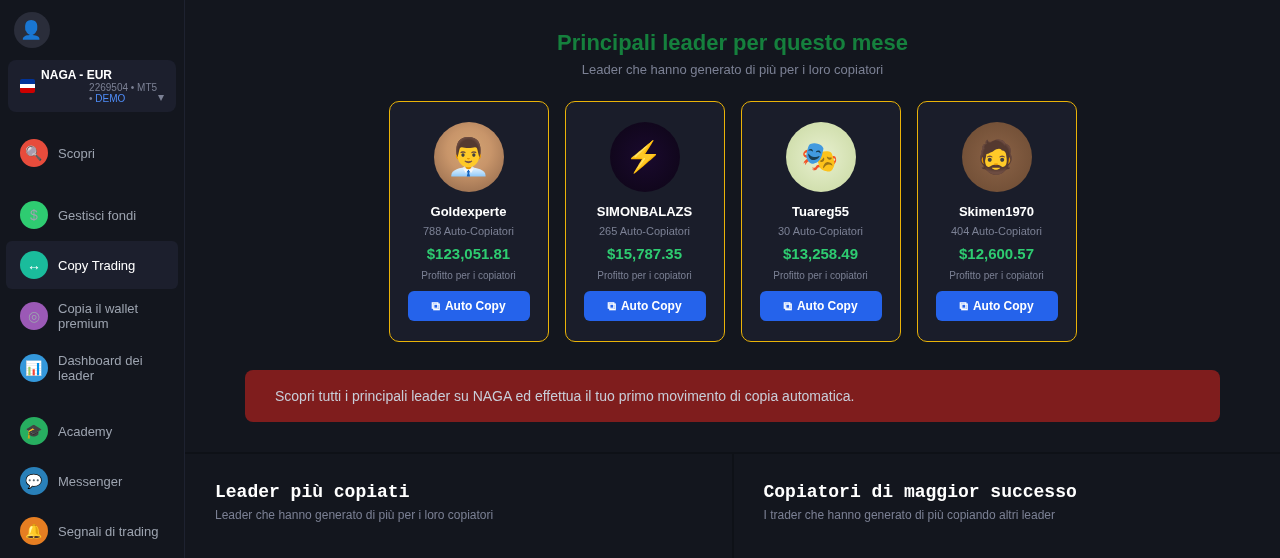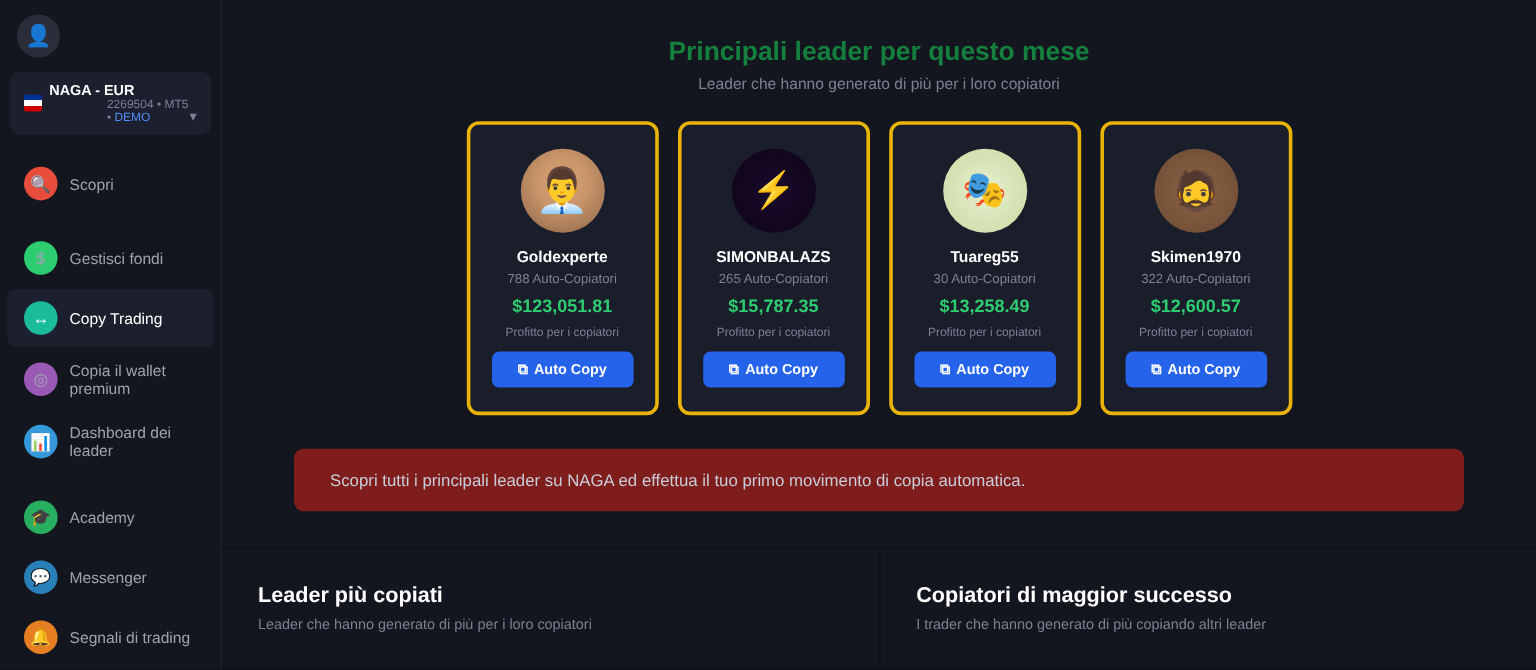--- a/index.html
+++ b/index.html
@@ -151,21 +151,21 @@
 
     .leader-cards {
       display: flex;
       gap: 16px;
       justify-content: center;
       margin-bottom: 28px;
     }
 
     .leader-card {
       background: #1a1d2a;
-      border: 3px solid #eab308;
+      border: 1px solid #eab308;
       border-radius: 10px;
       padding: 20px 18px;
       width: 160px;
       display: flex;
       flex-direction: column;
       align-items: center;
       gap: 6px;
     }
 
     .leader-avatar {
@@ -298,20 +298,21 @@
       flex: 1;
       background: #13161e;
       padding: 28px 30px;
     }
 
     .bottom-card h3 {
       font-size: 18px;
       font-weight: 700;
       color: #fff;
       margin-bottom: 6px;
+      font-family: Liberation Mono, monospace;
     }
 
     .bottom-card .bottom-subtitle {
       font-size: 12px;
       color: #7b8094;
     }
   </style>
 </head>
 <body>
 
@@ -427,21 +428,21 @@
         <div class="leader-profit-label">Profitto per i copiatori</div>
         <button class="auto-copy-btn">
           <span>⧉</span>
           <span>Auto Copy</span>
         </button>
       </div>
 
       <div class="leader-card">
         <div class="leader-avatar avatar-skimen1970"></div>
         <div class="leader-name">Skimen1970</div>
-        <div class="leader-copiers">322 Auto-Copiatori</div>
+        <div class="leader-copiers">404 Auto-Copiatori</div>
         <div class="leader-profit">$12,600.57</div>
         <div class="leader-profit-label">Profitto per i copiatori</div>
         <button class="auto-copy-btn">
           <span>⧉</span>
           <span>Auto Copy</span>
         </button>
       </div>
 
     </div>
 

